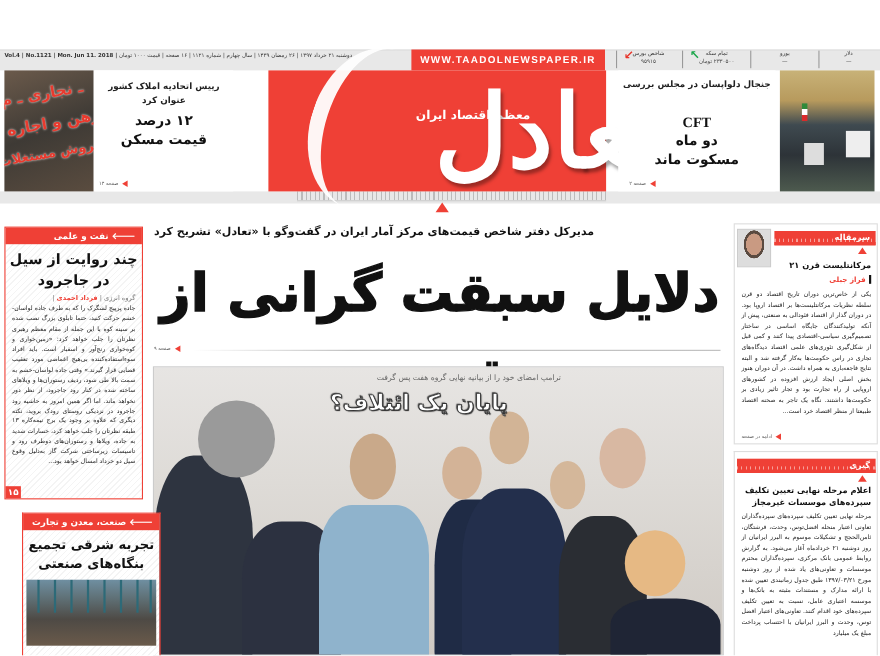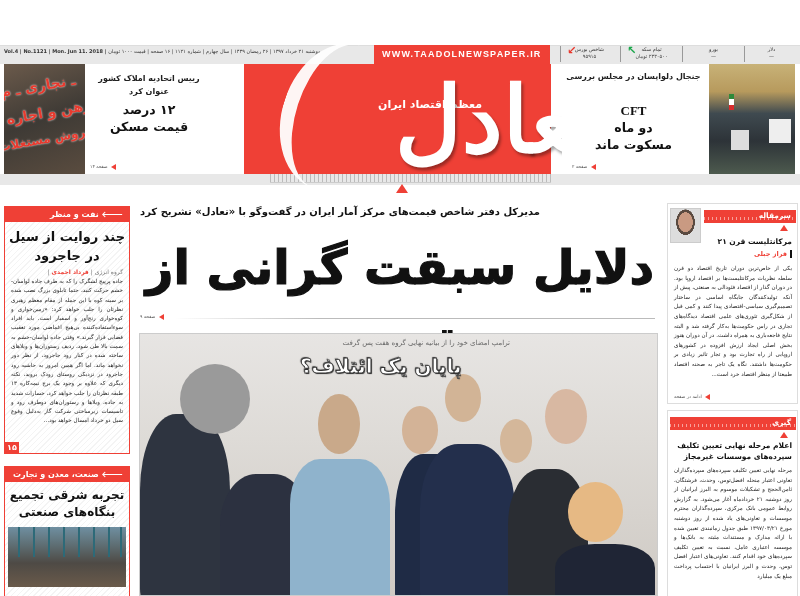--- a/index.html
+++ b/index.html
@@ -180,32 +180,32 @@
   <div class="p" style="left:405px; top:55px; width:42px; height:55px; background:#d8b8a2; border-radius:50%;"></div>
   <div class="p" style="left:415px; top:210px; width:100px; height:60px; background:#1f2535;"></div>
   <div class="p" style="left:428px; top:148px; width:55px; height:60px; background:#e6b984; border-radius:50%;"></div>
   <div class="photo-kicker">ترامپ امضای خود را از بیانیه نهایی گروه هفت پس گرفت</div>
   <div class="photo-head">پایان یک ائتلاف؟</div>
 </div>
 
 <div class="abs lbox" style="top:206px; height:248px;">
   <div class="lbox-head">
     <span>🡐</span>
-    <span>نفت و منظر</span>
+    <span>نفت و علمی</span>
   </div>
   <div class="lbox-title">چند روایت از سیل در جاجرود</div>
   <div class="lbox-byline">
     <span>گروه انرژی</span> |
     <span class="author">فرداد احمدی</span> |
   </div>
   <div class="lbox-body">جاده پرپیچ لشگرک را که به طرف جاده لواسان-خشم حرکت کنید، حتما تابلوی بزرگ نصب شده بر سینه کوه با این جمله از مقام معظم رهبری نظرتان را جلب خواهد کرد: «زمین‌خواری و کوه‌خواری رنج‌آور و اسفبار است. باید افراد سوءاستفاده‌کننده بی‌هیچ اغماضی مورد تعقیب قضایی قرار گیرند.» وقتی جاده لواسان-خشم به سمت بالا طی شود، ردیف رستوران‌ها و ویلاهای ساخته شده در کنار رود جاجرود، از نظر دور نخواهد ماند. اما اگر همین امروز به حاشیه رود جاجرود در نزدیکی روستای رودک بروید، نکته دیگری که علاوه بر وجود یک برج نیمه‌کاره ۱۳ طبقه نظرتان را جلب خواهد کرد، خسارات شدید به جاده، ویلاها و رستوران‌های دوطرف رود و تاسیسات زیرساختی شرکت گاز به‌دلیل وقوع سیل دو خرداد امسال خواهد بود...</div>
   <div class="lbox-num">۱۵</div>
 </div>
 
-<div class="abs lbox" style="top:466px; height:130px; border-bottom:none;">
+<div class="abs lbox" style="top:466px; height:130px; border-bottom:none;margin-left:16px;">
   <div class="lbox-head">
     <span>🡐</span>
     <span>صنعت، معدن و تجارت</span>
   </div>
   <div class="lbox-title" style="font-size:12px; line-height:17px;">تجربه شرقی تجمیع بنگاه‌های صنعتی</div>
   <div class="lbox2-img">
     <div class="beam" style="left:10px;"></div>
       <div class="beam" style="left:25px;"></div>
       <div class="beam" style="left:40px;"></div>
     <div class="beam" style="left:55px;"></div>

